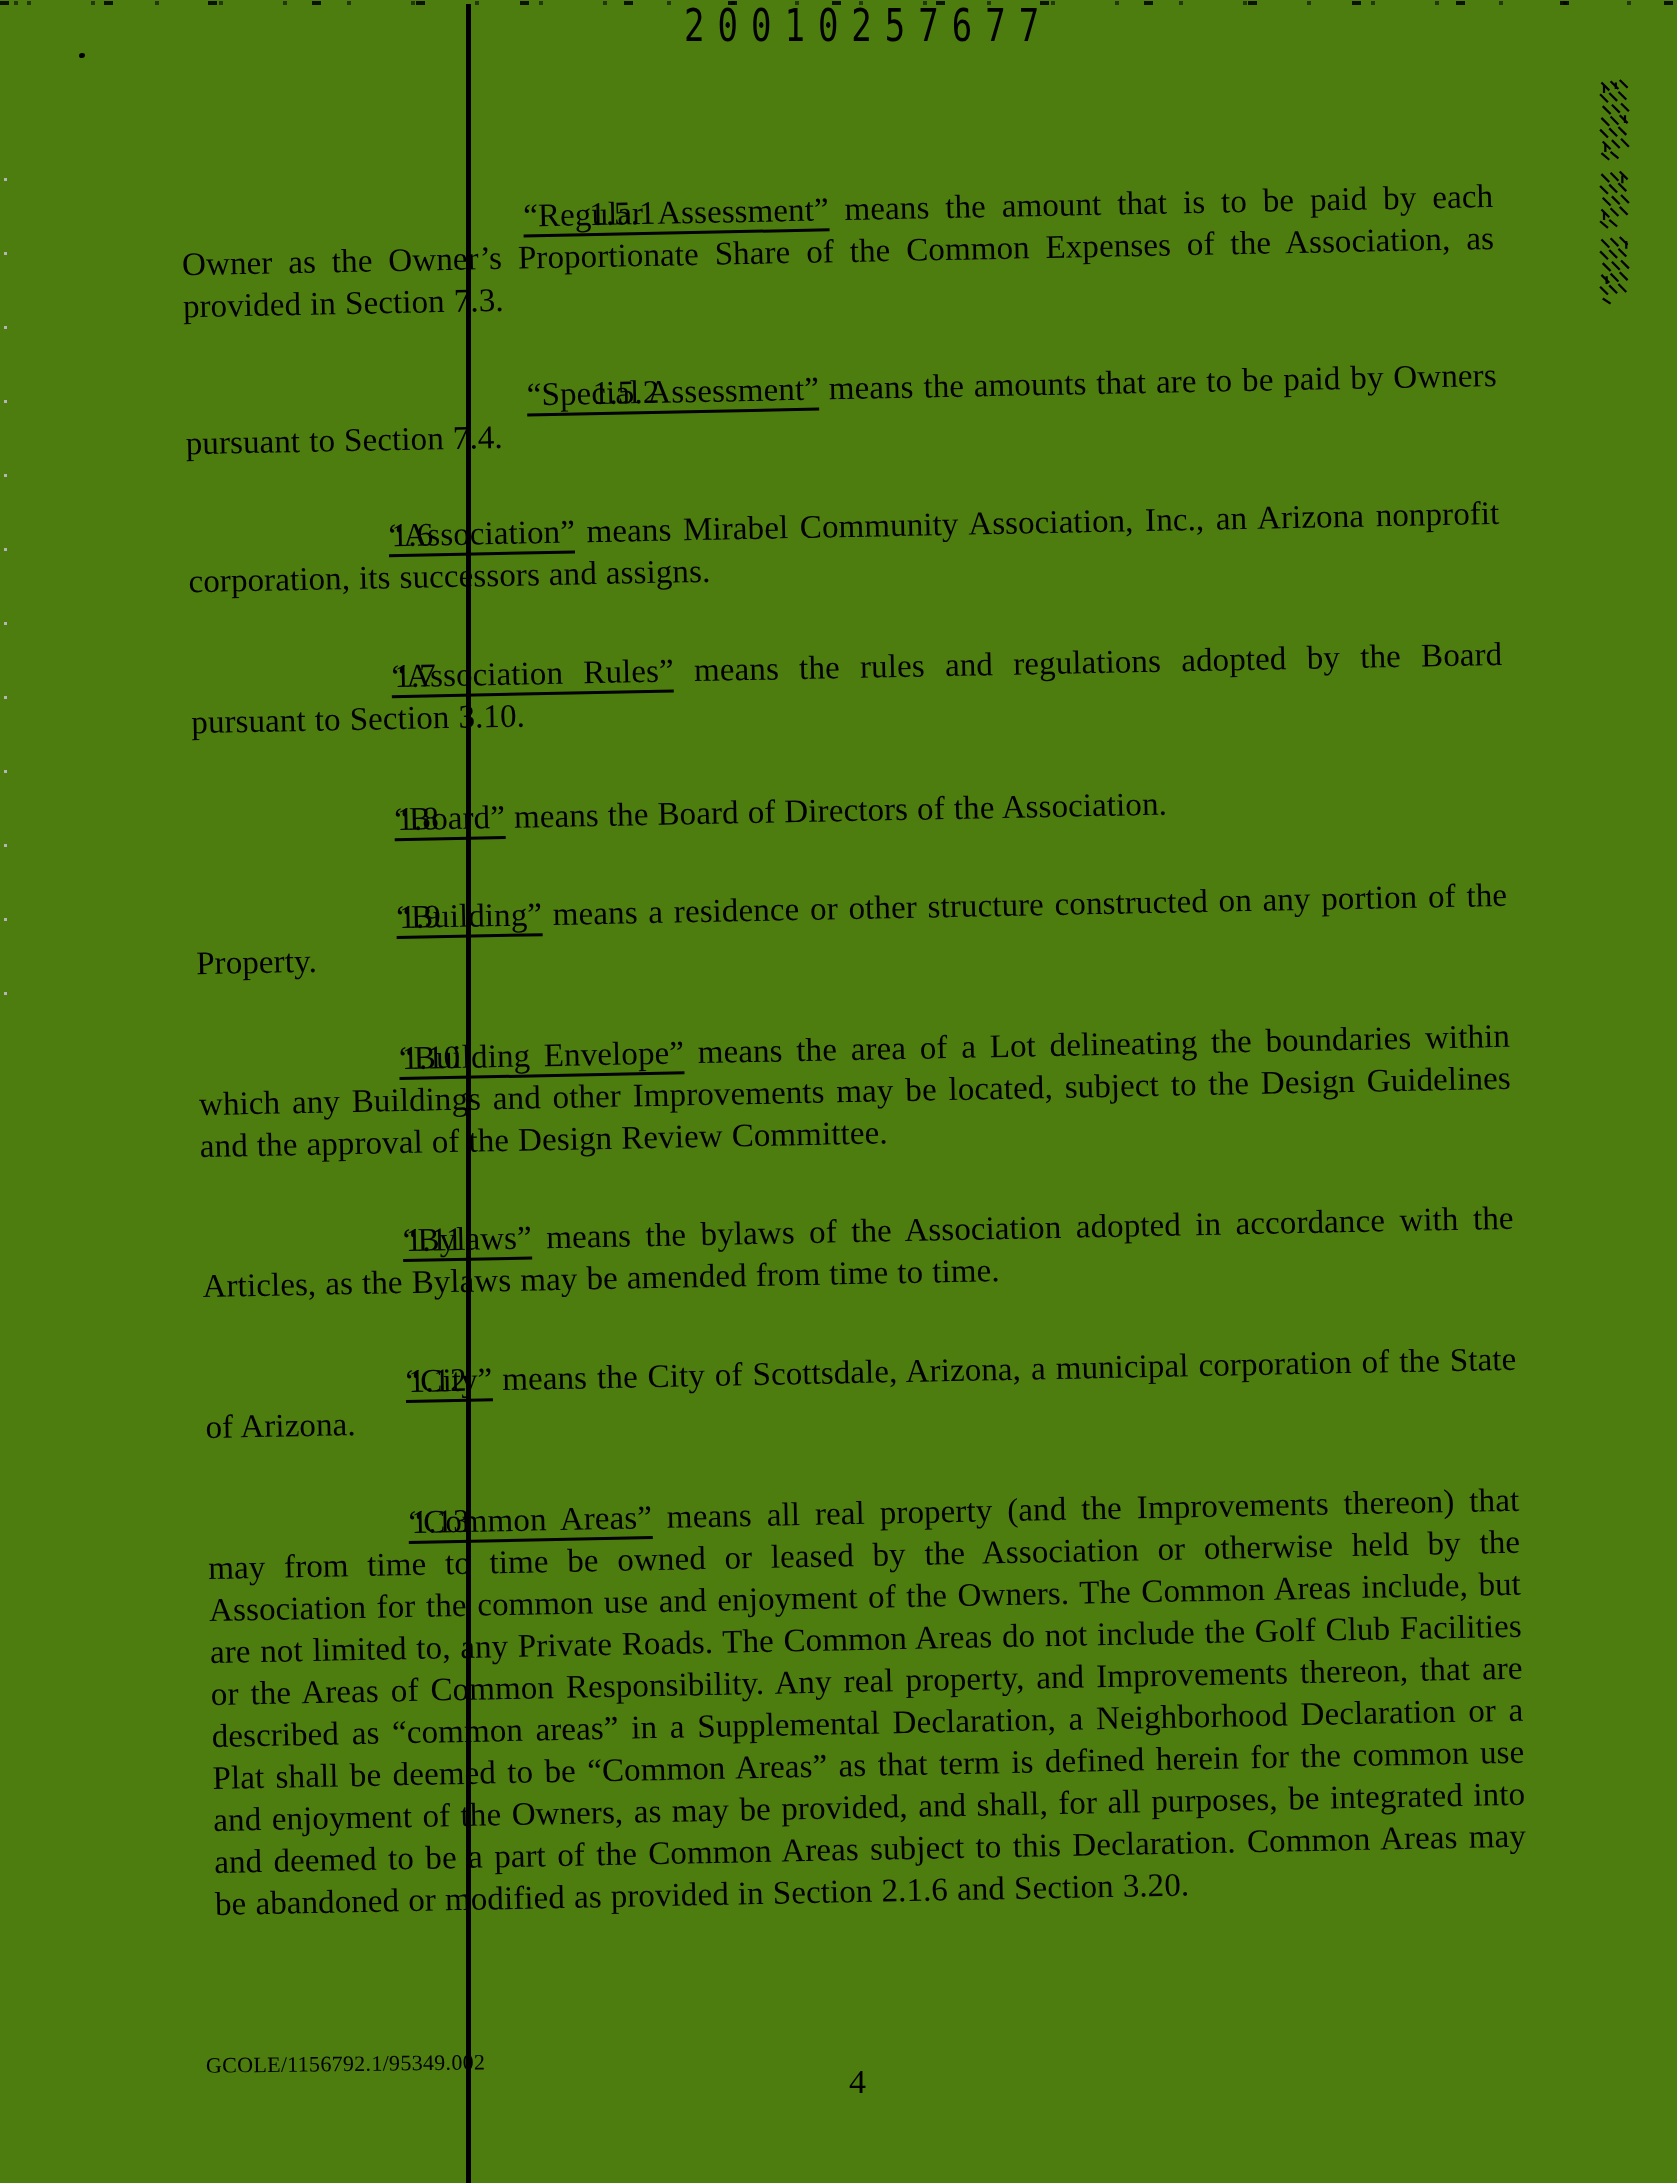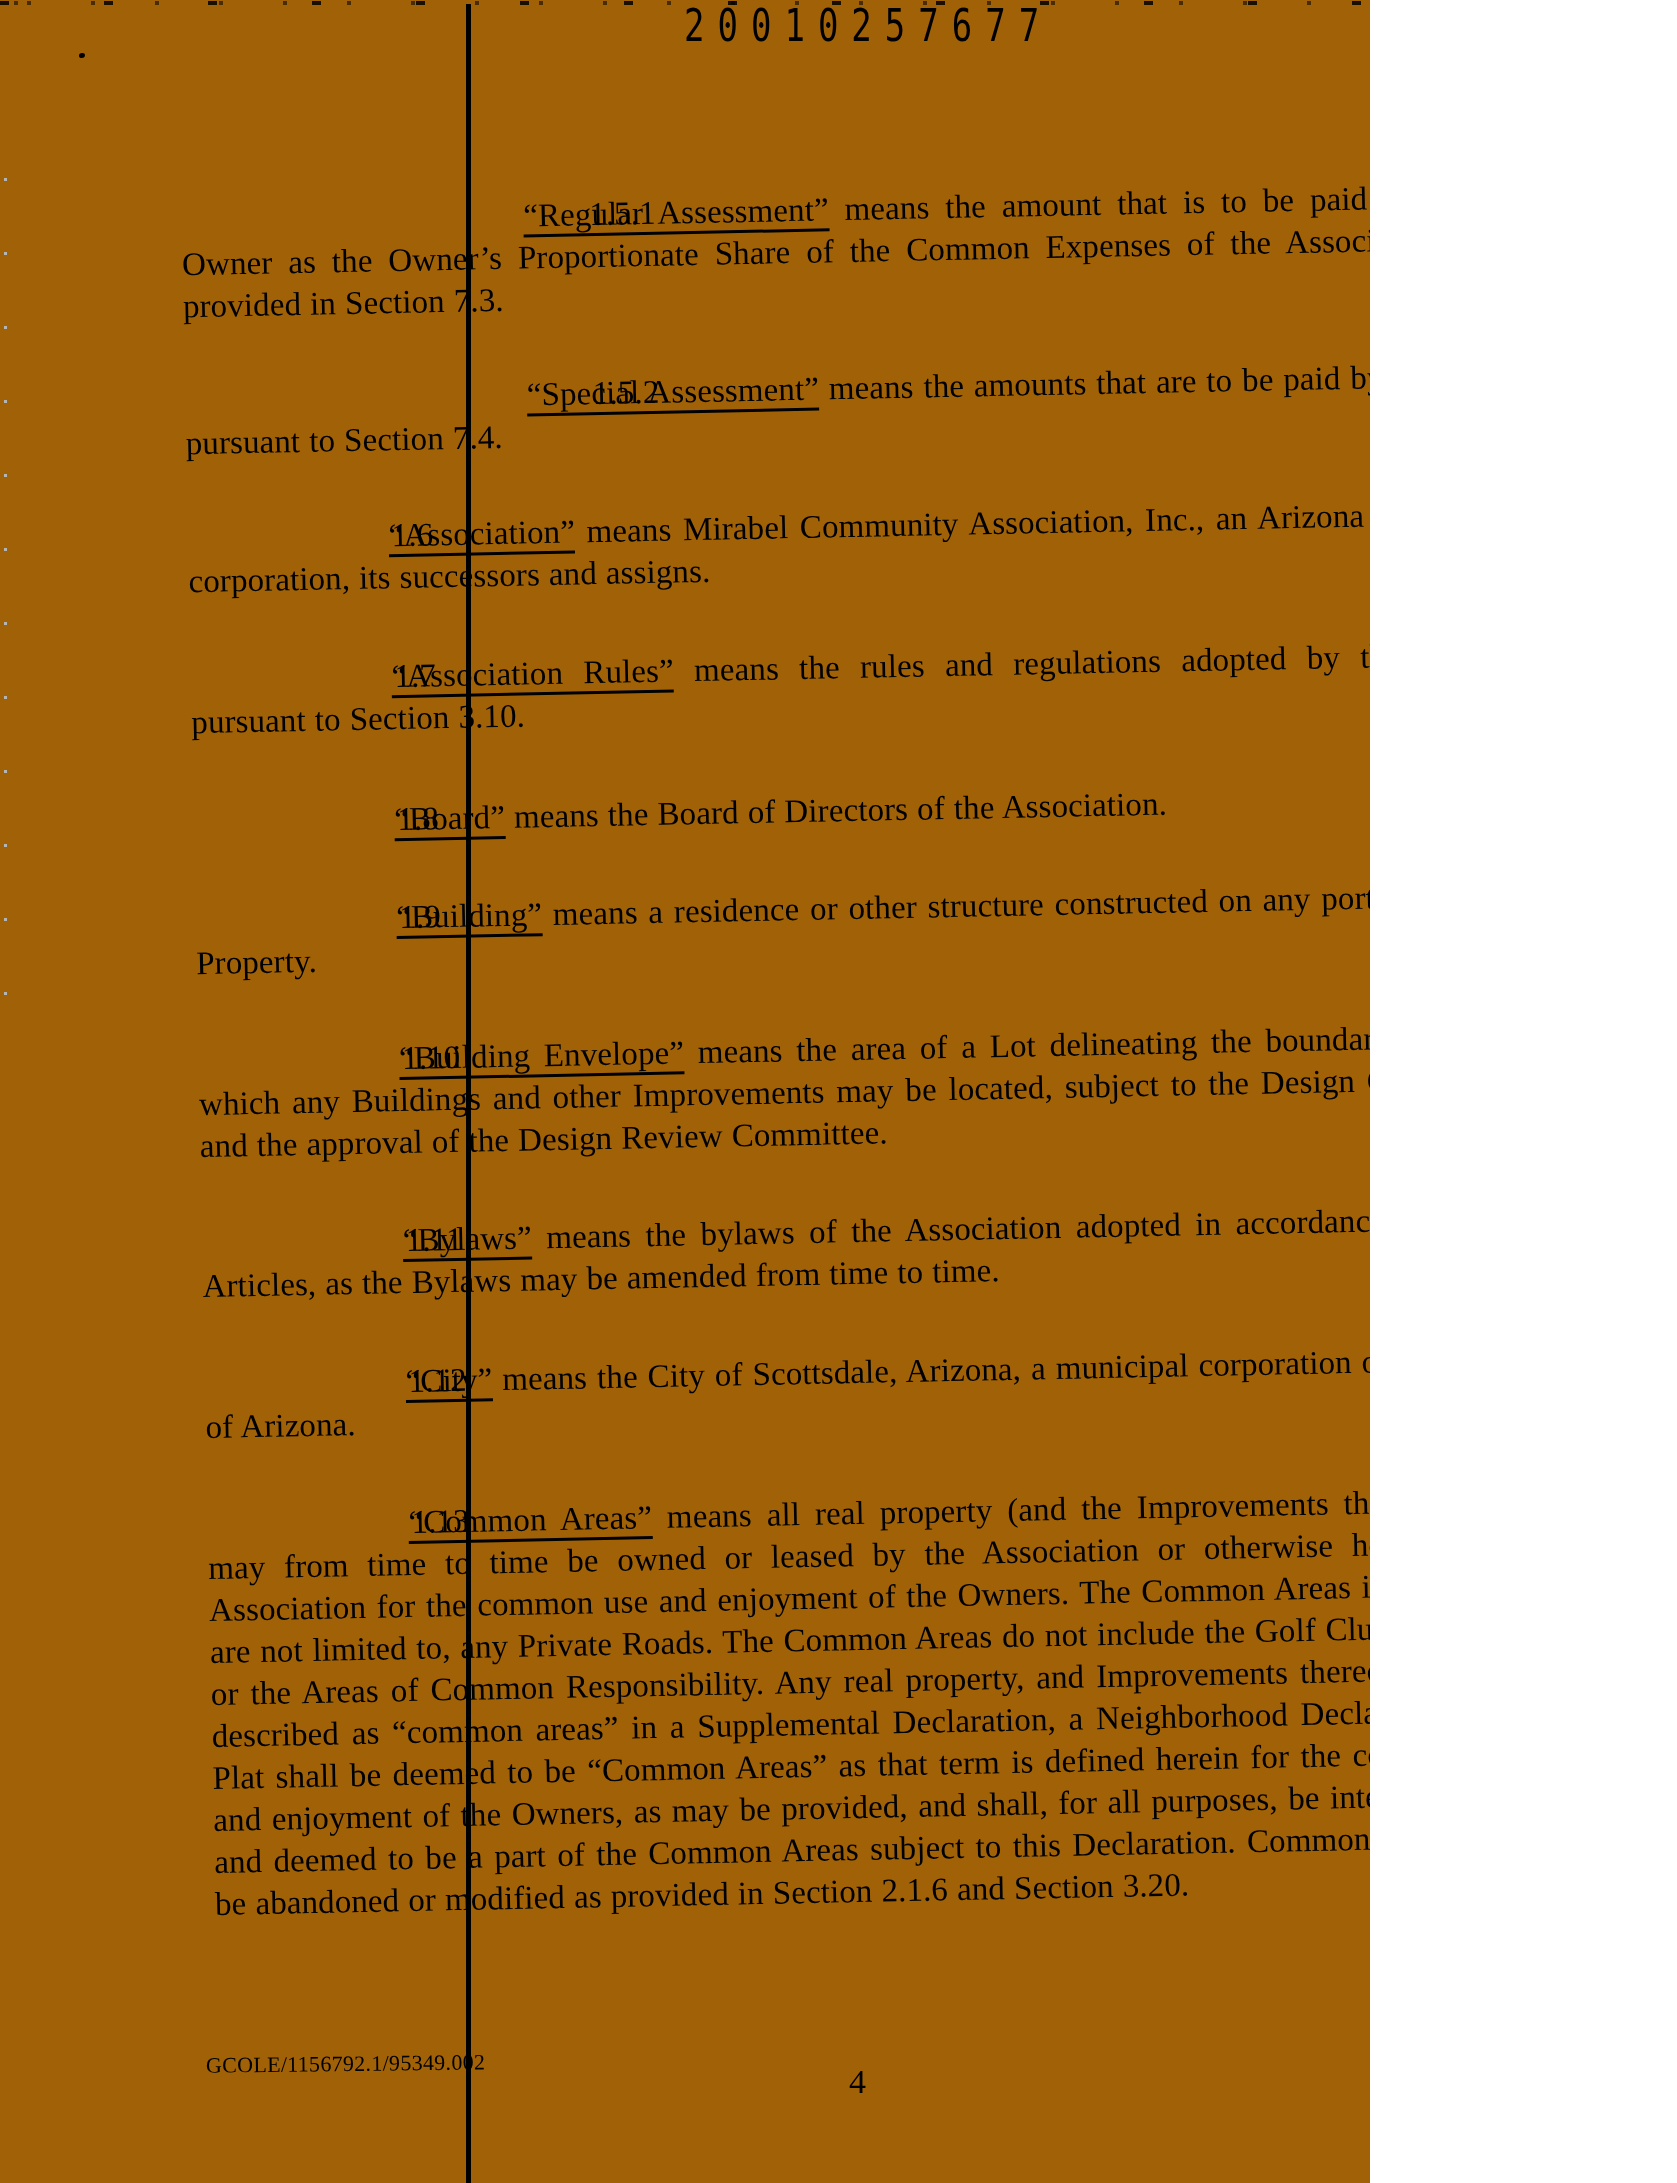--- a/index.html
+++ b/index.html
@@ -1,16 +1,16 @@
 <!DOCTYPE html>
 <html style="font-size:10.5px"><head>
 <meta charset="utf-8">
 <style>
   html,body{margin:0;padding:0;background:#ffffff;}
-  #page{position:relative;width:1370px;height:2183px;background:#a16207;overflow:hidden;
+  #page{position:relative;width:1677px;height:2183px;background:#4d7c0f;overflow:hidden;
         font-family:"Liberation Serif", serif;color:#000;}
 
   
   #tilt{position:absolute;inset:0;transform:rotate(-1.15deg);transform-origin:204px 1055px;}
 
   p.sec{position:absolute;left:198px;width:1312px;margin:0;
         font-size:33px;line-height:42px;text-align:justify;
         letter-spacing:0.1px;word-spacing:0.7px;}
   p.sec .num{display:inline-block;}
   p.sub{text-indent:204px;}

